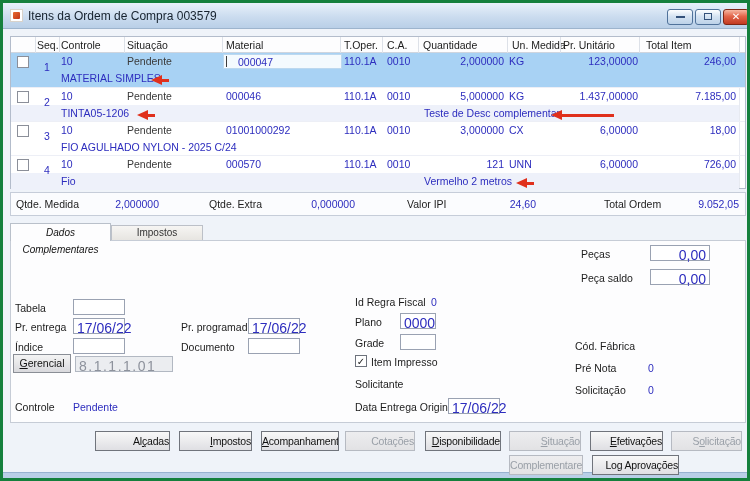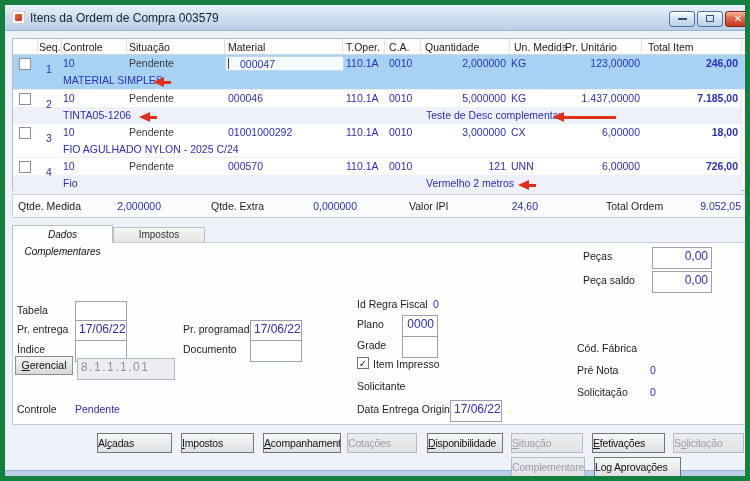--- a/index.html
+++ b/index.html
@@ -1,21 +1,21 @@
 <!DOCTYPE html>
 <html><head>
 <meta charset="utf-8">
 <style>
   * { margin:0; padding:0; box-sizing:border-box; }
   html,body { background:#ced9e4; }
   body { font-family:"Liberation Sans","DejaVu Sans",sans-serif; }
 
   .window{
     position:relative; width:750px; height:481px; overflow:hidden;
-    background:#eff3f9; border:5px solid #15803d;
+    background:#eff3f9; border:3px solid #15803d;
   }
 
   
   .titlebar{
     position:absolute; left:0; top:0; width:100%; height:26px;
     background:linear-gradient(#e8f1fa,#cbdcef 55%,#b9cfe7);
     border-bottom:1px solid #9db4cd;
   }
   .appicon{
     position:absolute; left:7px; top:6px; width:13px; height:13px;
@@ -58,21 +58,21 @@
   .trow.r0{ top:16px; border-top:none; background:#a8d2f4; }
   .trow.r1{ top:50px; } .trow.r2{ top:84px; } .trow.r3{ top:118px; }
   .trow .l2tint{ position:absolute; left:0; top:17px; width:728px; height:17px; background:#eef1fa; }
   .cell{ position:absolute; top:2px; font-size:10.5px; white-space:nowrap; }
   .line2{ top:19px; }
   .blue{ color:#2d2dbe; } .dark{ color:#3a3a3a; }
   .rt{ text-align:right; }
   .c-ctl{ left:50px; } .c-sit{ left:116px; } .c-mat{ left:215px; }
   .c-top{ left:333px; } .c-ca{ left:376px; }
   .c-qtd{ left:405px; width:88px; } .c-um{ left:498px; }
-  .c-pr{ left:540px; width:87px; } .c-tot{ left:630px; width:95px;font-weight:bold; }
+  .c-pr{ left:540px; width:87px; } .c-tot{ left:630px; width:95px; }
   .c-desc{ left:50px; } .c-obs{ left:413px; }
   .seqn{ position:absolute; left:24px; top:8px; width:24px; text-align:center; font-size:10.5px; }
   .gchk{
     position:absolute; left:6px; top:3px; width:12px; height:12px;
     background:#fff; border:1px solid #8b8f99;
   }
   .matbox{
     position:absolute; left:212px; top:1px; width:119px; height:15px;
     background:#f4fafe; border:1px solid #bcd8ef; font-size:10.5px;
   }
@@ -103,41 +103,41 @@
     left:108px; top:222px; width:92px; height:15px; line-height:14px;
     background:linear-gradient(#f6f5f3,#e7e5e1); border:1px solid #bcc0c8; border-bottom:none; color:#333;
   }
   .panel{
     position:absolute; left:7px; top:237px; width:736px; height:183px;
     background:#fdfdfe; border:1px solid #c6ccd6; z-index:1;
   }
   .flabel{ position:absolute; font-size:10.5px; color:#1c1c1c; white-space:nowrap; z-index:2; }
   .bval{ position:absolute; font-size:10.5px; color:#2d2dbe; white-space:nowrap; z-index:2; }
   .field{
-    position:absolute; height:22px; background:#fff; border:1px solid #9aa2b2;
-    font-size:12px; color:#2d2dbe; padding:1px 3px; z-index:2; white-space:nowrap;
+    position:absolute; height:16px; background:#fff; border:1px solid #9aa2b2;
+    font-size:14px; color:#2d2dbe; padding:1px 3px; z-index:2; white-space:nowrap;
   }
   .field.rt{ text-align:right; }
   .field.dis{ background:#ebedf0; color:#8d929c; border-color:#b2b8c2; letter-spacing:1.5px; }
   .gbtn{
     position:absolute; left:10px; top:351px; width:58px; height:19px; z-index:2;
     background:linear-gradient(#f4f4f4,#d9d9dd); border:1px solid #8a8e96;
     font-size:10.5px; color:#111; text-align:center; line-height:17px;
   }
   .chk{
     position:absolute; width:12px; height:12px; background:#fff; border:1px solid #6d727c;
     font-size:10px; line-height:11px; text-align:center; color:#222; z-index:2;
   }
 
   
   .btn{
     position:absolute; top:428px; height:20px; z-index:2;
     background:linear-gradient(#f8f8f8,#dededf2); background:linear-gradient(#f8f8f8,#dfdfe3);
     border:1px solid #70747c; font-size:10.5px; letter-spacing:-0.2px;
-    color:#111; text-align:left; line-height:18px; white-space:nowrap; overflow:hidden;
+    color:#111; text-align:right; line-height:18px; white-space:nowrap; overflow:hidden;
   }
   .btn.disabled{ color:#9aa0a8; border-color:#b6bac2; background:linear-gradient(#ededef,#e2e2e4); }
   .btn.r2{ top:452px; }
   u{ text-decoration:underline; }
 
   .bottomstrip{
     position:absolute; left:0; bottom:0; width:100%; height:6px;
     background:#b9cfe7; border-top:1px solid #97b2d0;
   }
 </style>

